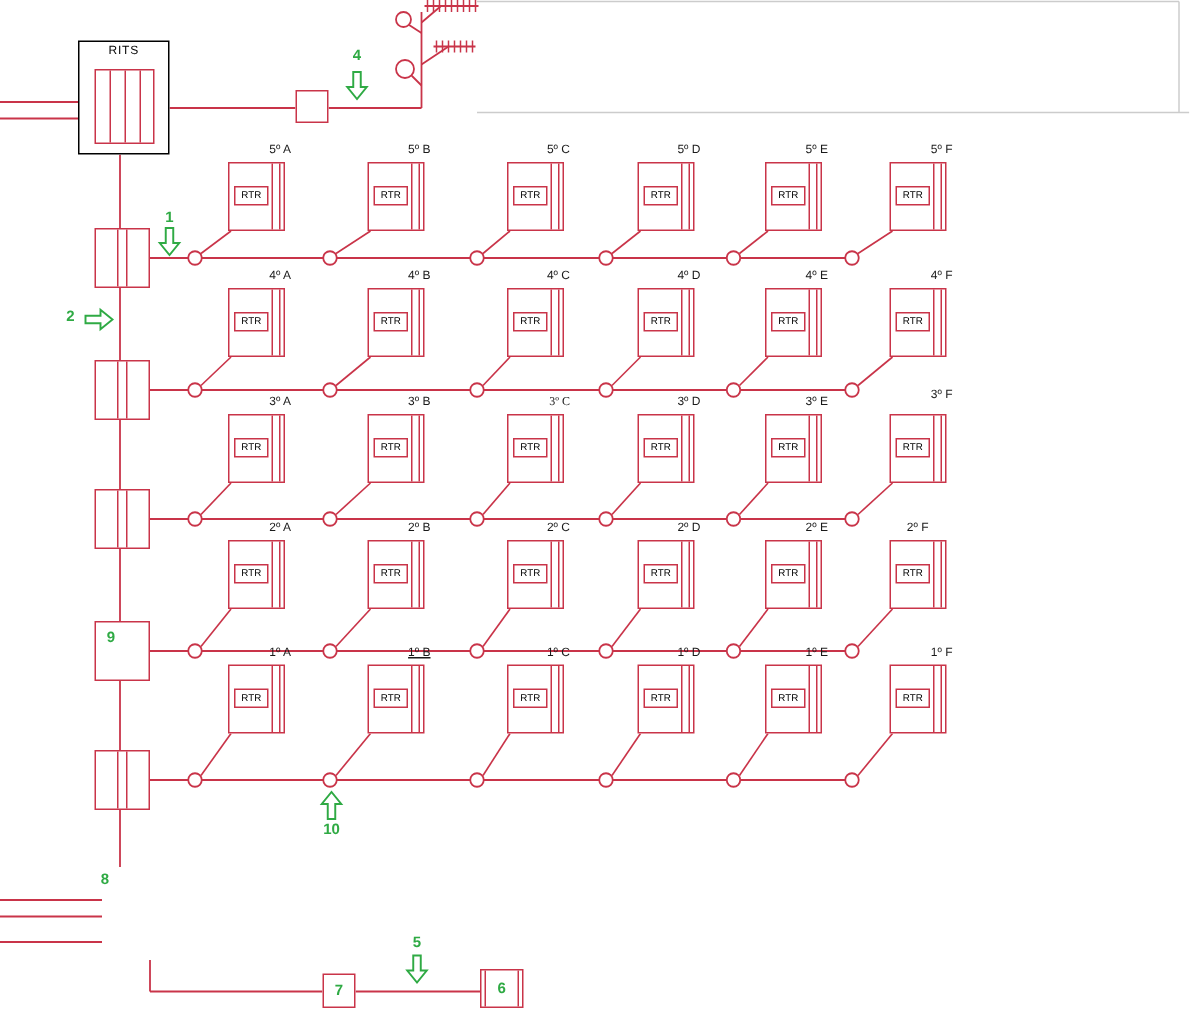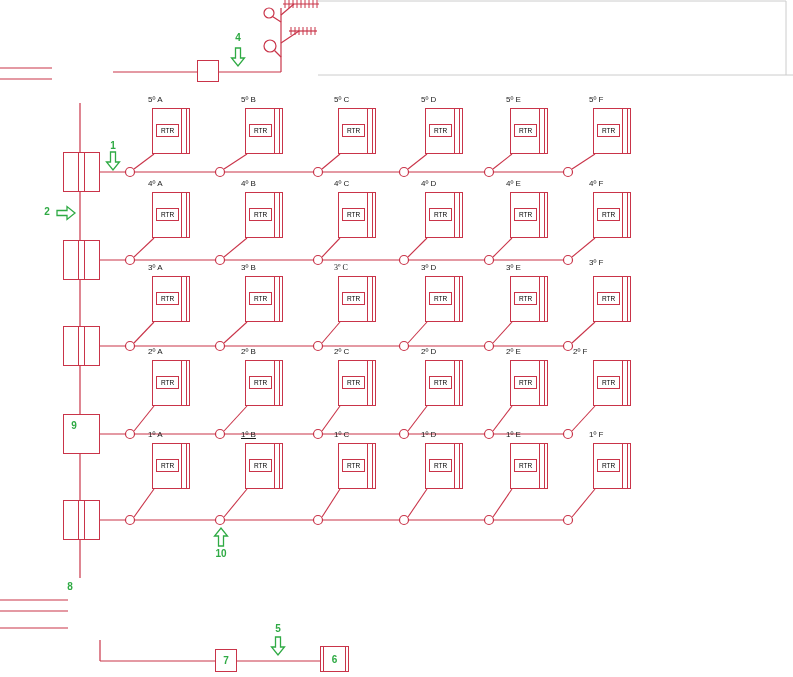--- a/index.html
+++ b/index.html
@@ -7,21 +7,21 @@
   body{font-family:"Liberation Sans",sans-serif}
   .canvas{position:relative;width:793px;height:677px;background:#fff;overflow:hidden}
   .canvas svg{position:absolute;left:0;top:0}
   .rbox{position:absolute;border:1.2px solid var(--red,#cc3344);background:#fff}
   .vl{position:absolute;top:0;bottom:0;width:1px;background:var(--red,#cc3344)}
   .outer-box{position:absolute;border:1px solid #000;background:#fff}
   .obox-label{position:absolute;top:1px;left:0;right:0;text-align:center;font-size:8px;color:#000;letter-spacing:.5px}
   .cab{position:absolute;border:1.2px solid var(--red,#cc3344);background:#fff}
   .cab.ghost{background:transparent}
   .cab i{position:absolute;top:0;bottom:0;width:1px;background:var(--red,#cc3344)}
-  .flabel{position:absolute;text-align:left;font-size:8px;color:#1a1a1a;white-space:nowrap}
+  .flabel{position:absolute;text-align:right;font-size:8px;color:#1a1a1a;white-space:nowrap}
   .rtr-tag{position:absolute;left:3px;top:15px;width:23px;height:13px;border:1px solid var(--red,#cc3344);
            font-size:6.5px;line-height:11px;text-align:center;color:#000;background:#fff}
   .mk{color:var(--green,#2faa44);font-weight:bold;font-size:10px}
   .abs{position:absolute;text-align:center;width:20px}
   .cbox{display:flex;align-items:center;justify-content:center}
 </style>
 </head>
 <body>
 
 <div class="canvas">
@@ -136,20 +136,28 @@
       <line x1="100" y1="640" x2="100" y2="661" stroke="#c93449" stroke-width="1.2"></line>
       <line x1="100" y1="661" x2="215" y2="661" stroke="#c93449" stroke-width="1.2"></line>
       <line x1="237" y1="661" x2="320" y2="661" stroke="#c93449" stroke-width="1.2"></line>
       <polygon points="110.5,152 115.5,152 115.5,162 119.5,162 113,170 106.5,162 110.5,162" fill="#fff" stroke="#2faa44" stroke-width="1.3"></polygon>
       <polygon points="57,210.5 67,210.5 67,206.5 75,213 67,219.5 67,215.5 57,215.5" fill="#fff" stroke="#2faa44" stroke-width="1.3"></polygon>
       <polygon points="235.5,48 240.5,48 240.5,58 244.5,58 238,66 231.5,58 235.5,58" fill="#fff" stroke="#2faa44" stroke-width="1.3"></polygon>
       <polygon points="275.5,637 280.5,637 280.5,647 284.5,647 278,655 271.5,647 275.5,647" fill="#fff" stroke="#2faa44" stroke-width="1.3"></polygon>
       <polygon points="218.5,546 223.5,546 223.5,536 227.5,536 221,528 214.5,536 218.5,536" fill="#fff" stroke="#2faa44" stroke-width="1.3"></polygon>
     </svg>
 
+  <div class="outer-box" style="left:52px;top:27px;width:61px;height:76px;">
+    <div class="obox-label">RITS</div>
+    <div class="cab" style="left:10px;top:18px;width:40px;height:50px;">
+      <i style="left:9px"></i>
+        <i style="left:19px"></i>
+        <i style="left:29px"></i>
+    </div>
+  </div>
 
   <div class="rbox" style="left:197px;top:60px;width:22px;height:22px;"></div>
 
   <div id="jboxes">
       <div class="rbox" style="left: 63px; top: 152px; width: 37px; height: 40px;">
         <i class="vl" style="left:14px"></i>
         <i class="vl" style="left:20px"></i>
       </div>
       <div class="rbox" style="left: 63px; top: 240px; width: 37px; height: 40px;">
         <i class="vl" style="left:14px"></i>

